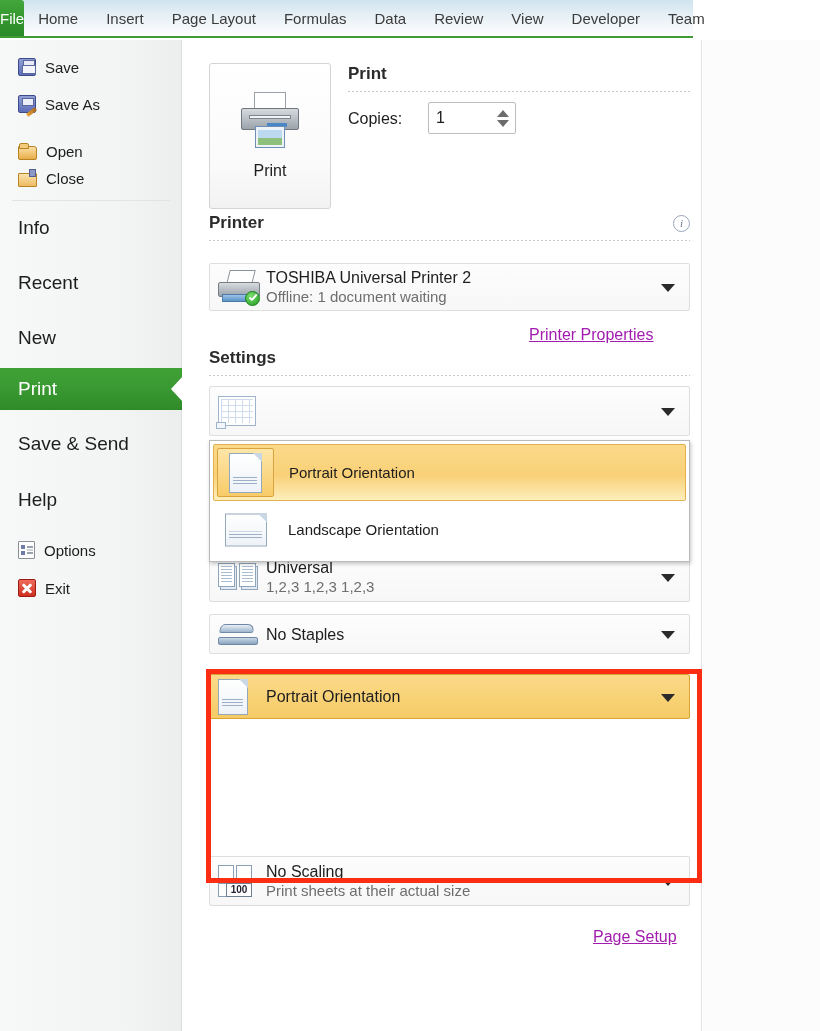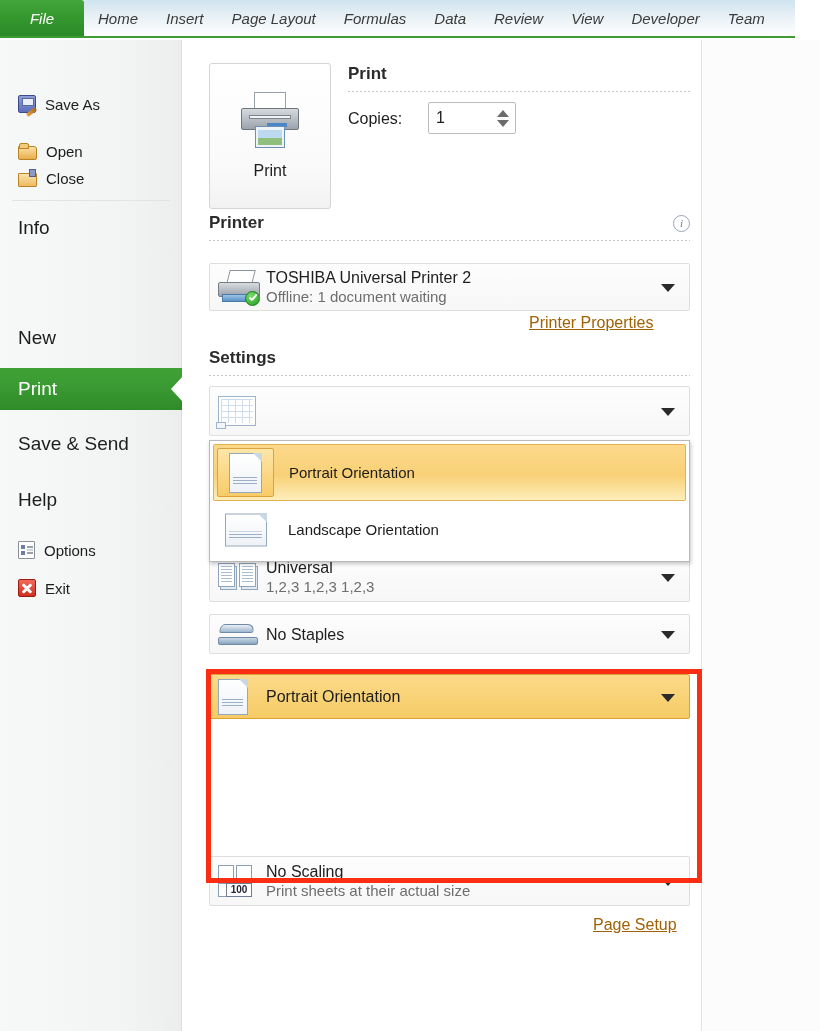--- a/index.html
+++ b/index.html
@@ -8,24 +8,24 @@
     width: 820px; height: 1031px;
     overflow: hidden;
     background: #ffffff;
     font-family: "Liberation Sans", sans-serif;
     -webkit-font-smoothing: antialiased;
   }
 
   
   #ribbon {
     position: absolute; left: 0; top: 0;
-    width: 795px; height: 38px;
+    width: 693px; height: 38px;
     background: linear-gradient(to bottom, #cfe4ef 0%, #e5eff5 40%, #f4f8fa 75%, #ffffff 100%);
     border-bottom: 2px solid #3f9c35;
-    display: flex; align-items: stretch; font-style: italic;
+    display: flex; align-items: stretch;
   }
   .tab {
     display: flex; align-items: center; justify-content: center;
     padding: 0 14px;
     font-size: 15px; color: #3b3b3b;
     white-space: nowrap;
     cursor: default;
   }
   .tab.file {
     background: linear-gradient(to bottom, #42a63c 0%, #35992f 45%, #2b8a28 100%);
@@ -266,22 +266,22 @@
      background:#fff; transform: rotate(45deg); }
   .prn-ic .ok:after { content:""; position:absolute; left:5px; top:4px; width:7px; height:2px;
      background:#fff; transform: rotate(-50deg); }
 
   
   .info-ic { position:absolute; width:17px; height:17px; border-radius:50%;
     border:1px solid #9aa6bb; color:#6d7b93; font-size:11px; text-align:center;
     line-height:15px; font-family:"Liberation Serif", serif; font-style:italic; cursor:default; }
 
   .linkish {
-    position:absolute; font-size:16px; color:#a16207;
-    text-decoration: underline; cursor: default; white-space:nowrap;
+    position:absolute; font-size:16px; color:#a21caf;
+    text-decoration: underline; cursor: default; white-space:nowrap;margin-top:12px;
   }
 
   
   #orientation-menu {
     position: absolute; left: 26px; top: 400px;
     width: 481px; height: 122px;
     background: #ffffff;
     border: 1px solid #b9b9b9;
     box-shadow: 1px 2px 4px rgba(0,0,0,.22);
     padding: 3px;
@@ -344,20 +344,24 @@
   <div class="tab">
     <span>Developer</span>
   </div>
   <div class="tab">
     <span>Team</span>
   </div>
 </div>
 
 <div id="sidebar">
 
+  <div class="side-item small" style="top:12px;height:30px;">
+    <span class="ic ic-save"></span>
+    <span class="side-label">Save</span>
+  </div>
 
   <div class="side-item small" style="top:49px;height:30px;">
     <span class="ic ic-saveas"></span>
     <span class="side-label">Save As</span>
   </div>
 
   <div class="side-item small" style="top:96px;height:30px;">
     <span class="ic ic-open"></span>
     <span class="side-label">Open</span>
   </div>
@@ -366,20 +370,23 @@
     <span class="ic ic-close"></span>
     <span class="side-label">Close</span>
   </div>
 
   <div class="side-sep" style="top:160px;"></div>
 
   <div class="side-item big" style="top:168px;height:40px;">
     <span class="side-label">Info</span>
   </div>
 
+  <div class="side-item big" style="top:223px;height:40px;">
+    <span class="side-label">Recent</span>
+  </div>
 
   <div class="side-item big" style="top:278px;height:40px;">
     <span class="side-label">New</span>
   </div>
 
   <div class="side-item big active" style="top:328px;height:42px;">
     <span class="side-label">Print</span>
     <span class="side-notch">
       <svg width="20" height="42" viewBox="0 0 20 42" style="display:block">
         <polygon points="20,0 0,0 0,42 20,42 20,33 9,21 20,9" fill="none"></polygon>

